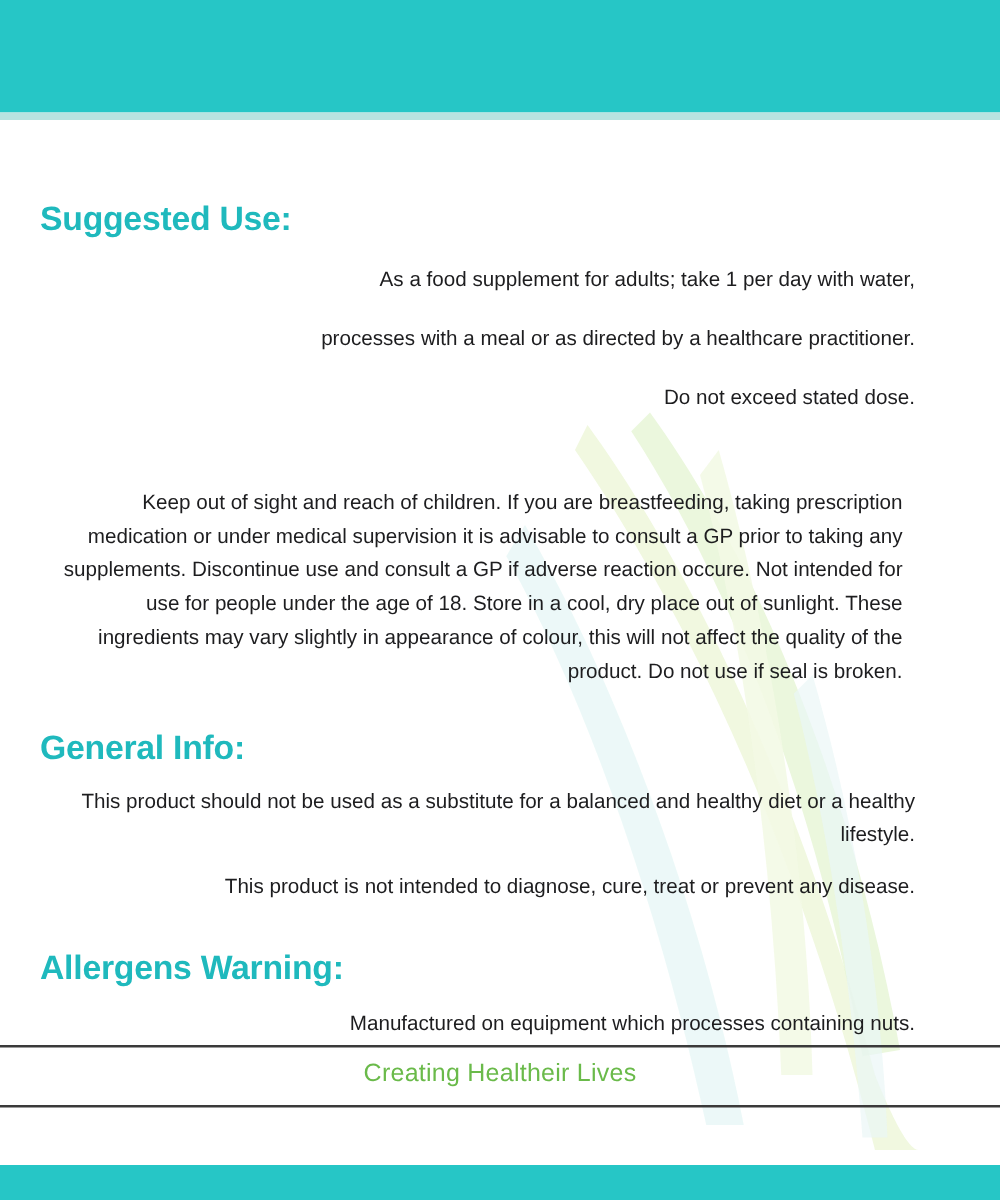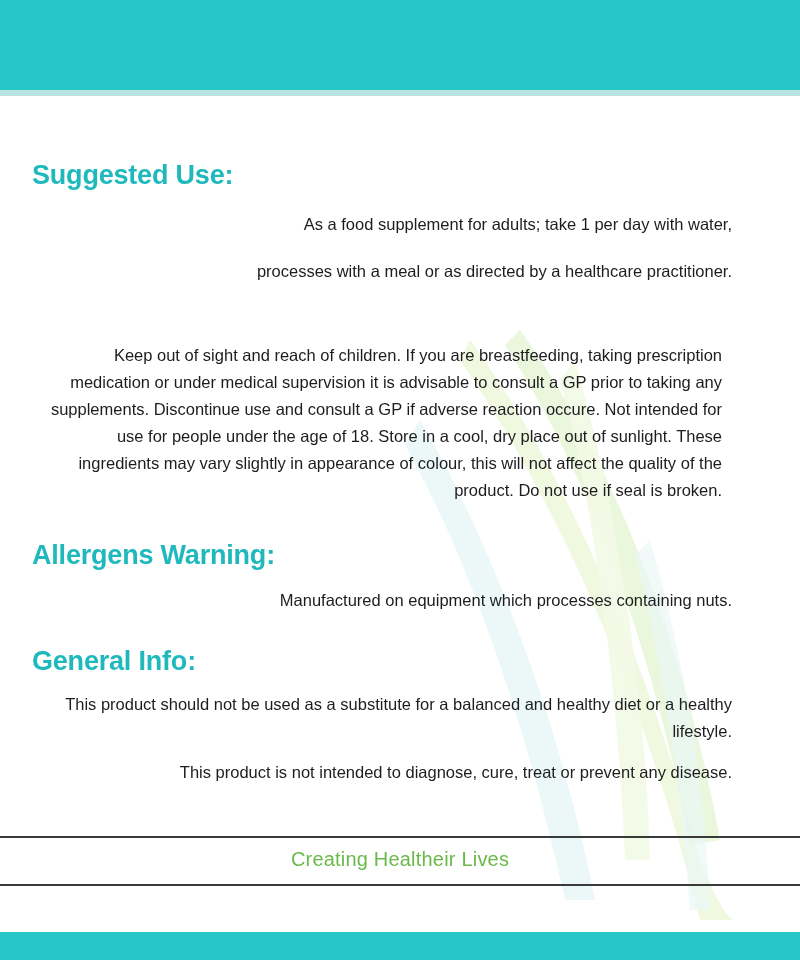--- a/index.html
+++ b/index.html
@@ -142,35 +142,36 @@
     <path d="M20 120 C 90 240, 160 420, 195 600 L 165 600 C 130 440, 75 270, 5 145 Z" fill="#bfe9e8" opacity="0.55"></path>
     <path d="M250 240 C 285 360, 305 490, 310 610 L 290 610 C 282 500, 265 370, 235 255 Z" fill="#d8f0ef" opacity="0.7"></path>
   </svg>
 
   <div class="content">
 
     <div class="block block-use">
       <h2 class="section-title">Suggested Use:</h2>
       <p class="body-text">As a food supplement for adults; take 1 per day with water,</p>
       <p class="body-text">processes with a meal or as directed by a healthcare practitioner.</p>
+      <p class="body-text">Do not exceed stated dose.</p>
     </div>
 
     <div class="block block-caution">
       <p class="body-text">Keep out of sight and reach of children. If you are breastfeeding, taking prescription medication or under medical supervision it is advisable to consult a GP prior to taking any supplements. Discontinue use and consult a GP if adverse reaction occure. Not intended for use for people under the age of 18. Store in a cool, dry place out of sunlight. These ingredients may vary slightly in appearance of colour, this will not affect the quality of the product. Do not use if seal is broken.</p>
     </div>
 
-    <div class="block block-allergens">
-      <h2 class="section-title">Allergens Warning:</h2>
-      <p class="body-text">Manufactured on equipment which processes containing nuts.</p>
-    </div>
-
     <div class="block block-general">
       <h2 class="section-title">General Info:</h2>
       <p class="body-text">This product should not be used as a substitute for a balanced and healthy diet or a healthy lifestyle.</p>
       <p class="body-text">This product is not intended to diagnose, cure, treat or prevent any disease.</p>
+    </div>
+
+    <div class="block block-allergens">
+      <h2 class="section-title">Allergens Warning:</h2>
+      <p class="body-text">Manufactured on equipment which processes containing nuts.</p>
     </div>
 
   </div>
 
   <div class="footer-rule"></div>
   <div class="footer-tag">Creating Healtheir Lives</div>
   <div class="footer-rule2"></div>
   <div class="footer-company">Nutrity LTD</div>
   <div class="bottom-band"></div>
 

